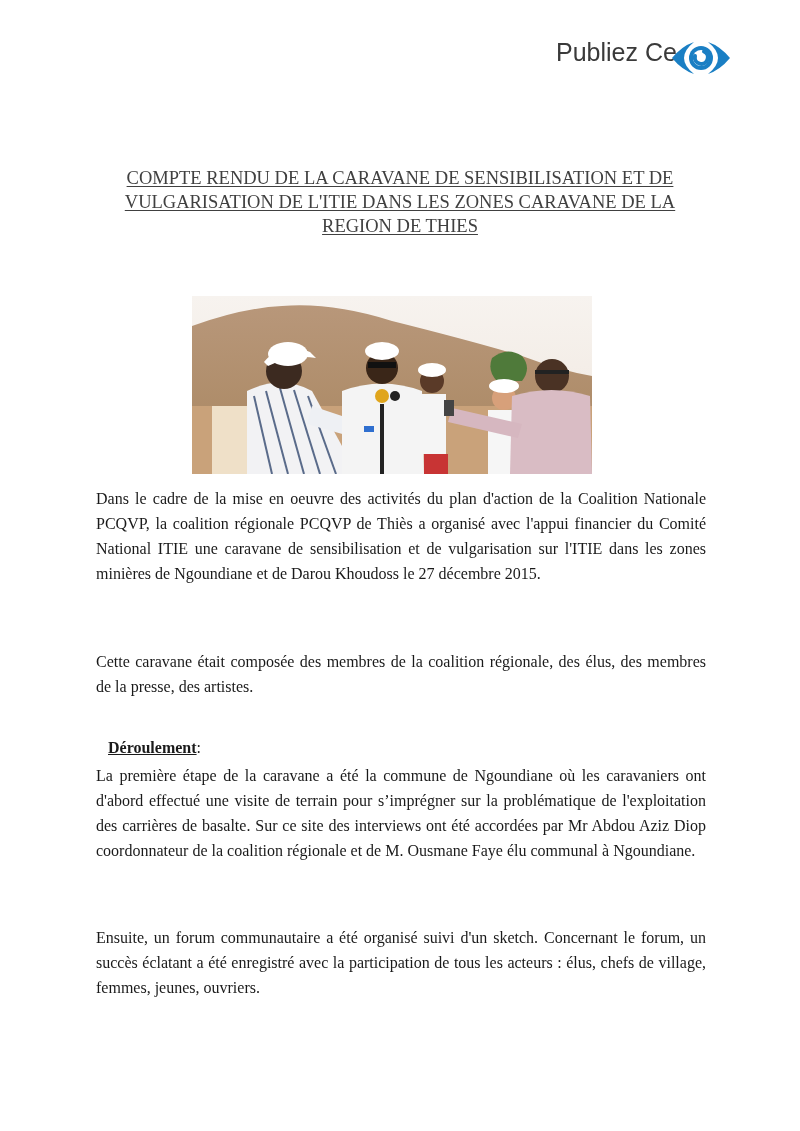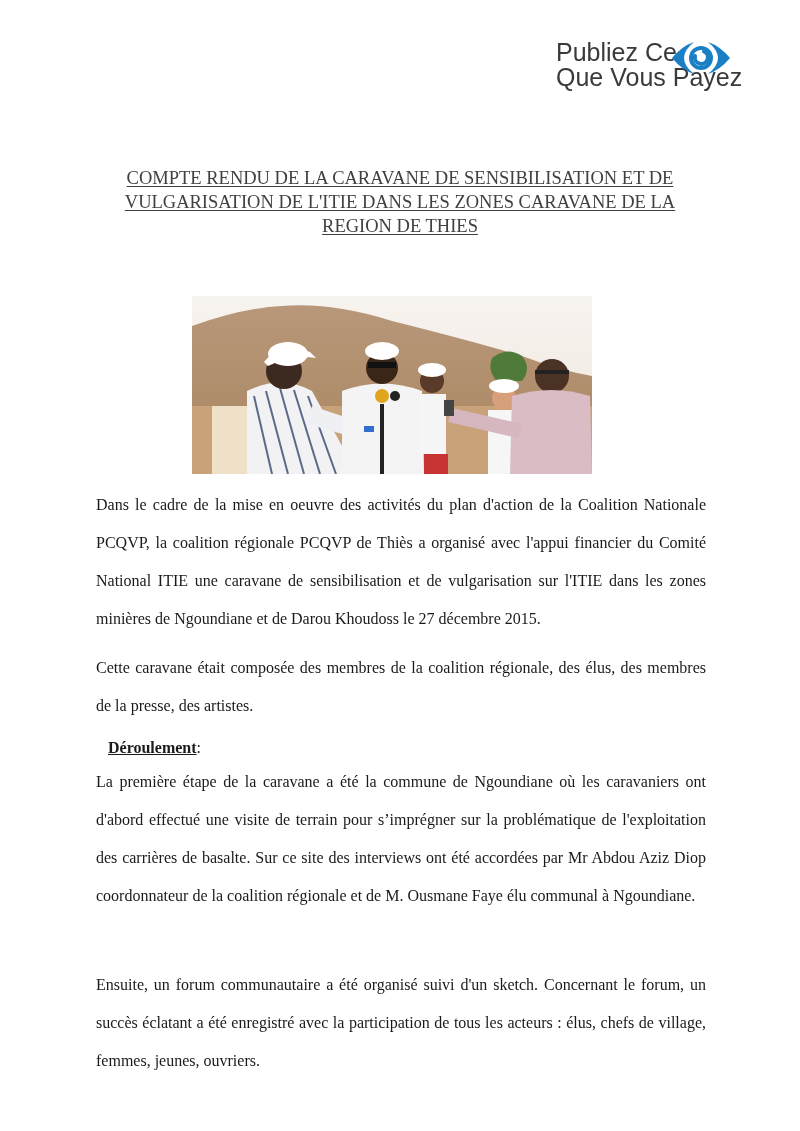--- a/index.html
+++ b/index.html
@@ -7,36 +7,35 @@
          font-family: "Liberation Serif", "DejaVu Serif", serif; color: #1a1a1a; }
   .logo { position: absolute; left: 556px; top: 40px; width: 180px; height: 64px; }
   .logo-text { position: absolute; left: 0; top: 0; font-family: "Liberation Sans", "DejaVu Sans", sans-serif;
                font-size: 25px; line-height: 25px; color: #3a3a3a; }
   .logo-line { display: block; white-space: nowrap; }
   .logo-eye { position: absolute; left: 114px; top: -2px; width: 62px; height: 40px; }
   .title { position: absolute; left: 100px; top: 166px; width: 600px; text-align: center;
            font-weight: normal; font-size: 18.5px; line-height: 24px; text-decoration: underline;
            text-decoration-thickness: 1px; text-underline-offset: 2px; color: #404040; }
   .photo { position: absolute; left: 192px; top: 296px; width: 400px; height: 178px; overflow: hidden; }
-  .body-text { position: absolute; left: 96px; width: 610px; font-size: 16px; line-height: 38px;
+  .body-text { position: absolute; left: 96px; width: 610px; font-size: 16px; line-height: 25px;
                text-align: justify; margin: 0; color: #1a1a1a; }
   .p1 { top: 486px; }
   .p2 { top: 649px; }
   .heading { position: absolute; left: 96px; top: 720px; font-size: 16px; line-height: 31px; margin: 12px; }
   .heading b { text-decoration: underline; }
   .p3 { top: 763px; }
-  .p4 { top: 925px; margin-top: 41px; }
+  .p4 { top: 925px; }
 </style>
 </head>
 <body>
 
 <div class="logo">
   <div class="logo-text">
     <span class="logo-line">Publiez Ce</span>
-    <span class="logo-line">Que Vous Payez</span>
   </div>
   <svg class="logo-eye" viewBox="0 0 62 40">
     <path d="M2 20 Q31 -6 60 20 Q31 46 2 20 Z" fill="#ffffff"></path>
     <path d="M2 20 Q12 8 24 4 Q14 12 14 20 Q14 28 24 36 Q12 32 2 20 Z" fill="#1a7fc4"></path>
     <path d="M60 20 Q50 8 38 4 Q48 12 48 20 Q48 28 38 36 Q50 32 60 20 Z" fill="#1a7fc4"></path>
     <circle cx="31" cy="20" r="12" fill="#1a7fc4"></circle>
     <circle cx="31" cy="20" r="8" fill="#ffffff"></circle>
     <path d="M25 18 A6.5 6.5 0 1 0 34 13.5" fill="none" stroke="#1a7fc4" stroke-width="4" stroke-linecap="round"></path>
   </svg>
 </div>

